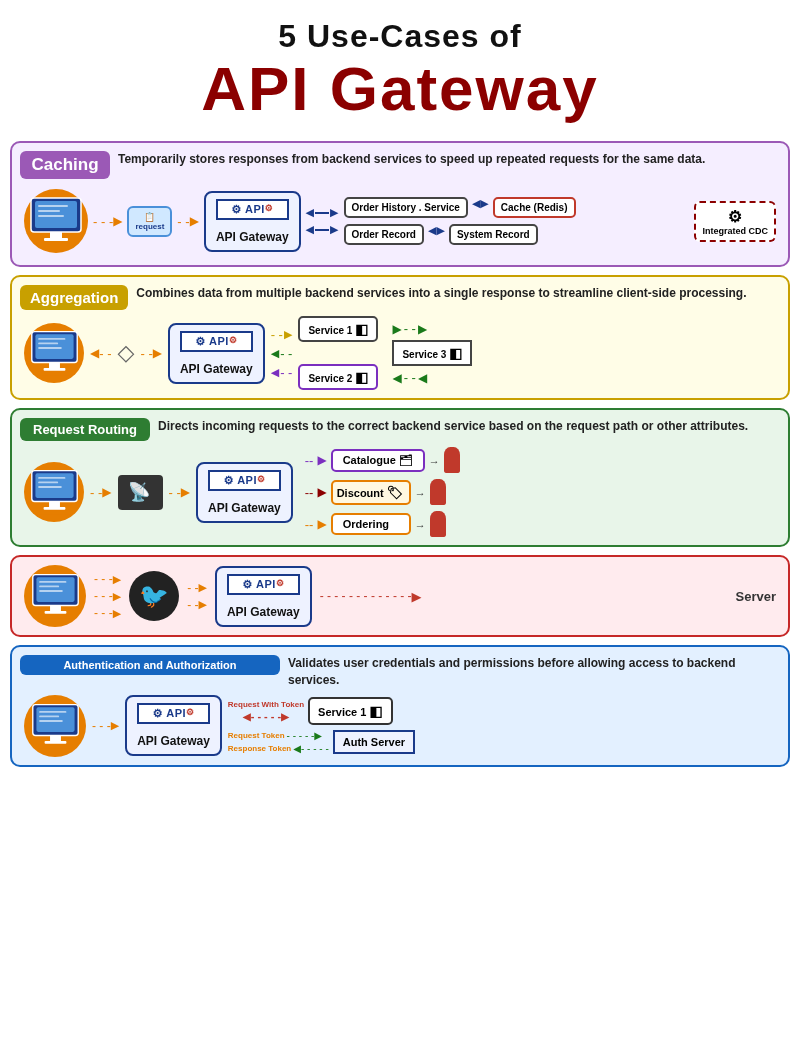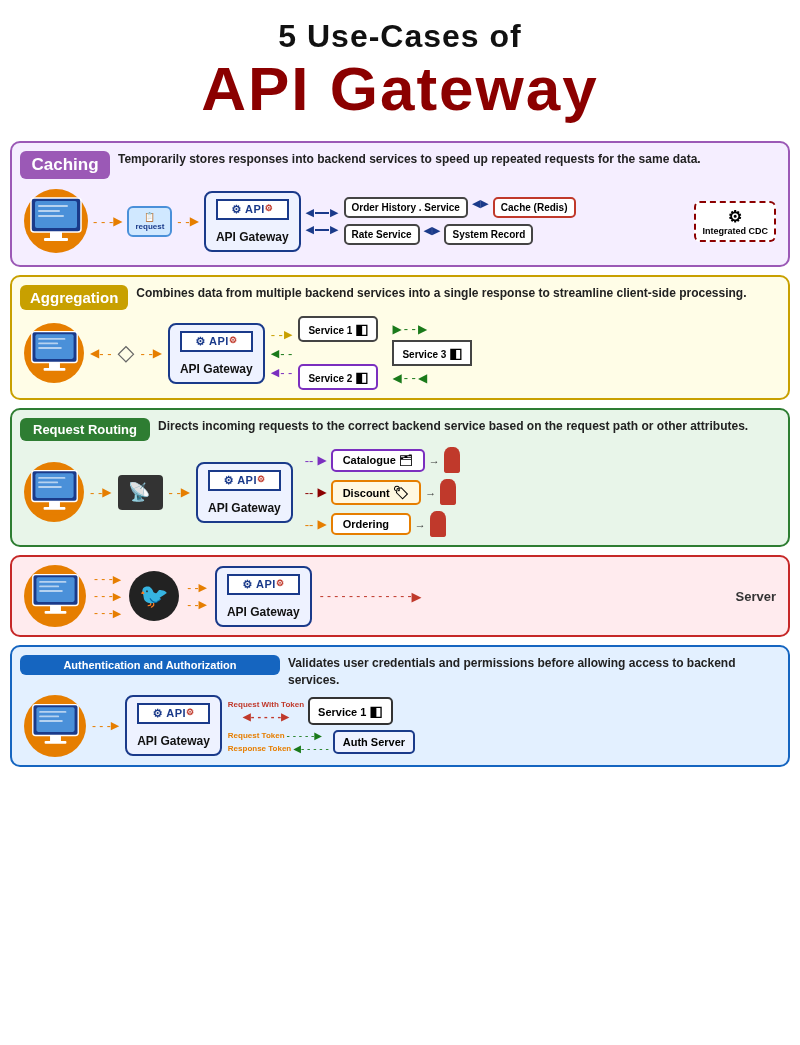--- a/index.html
+++ b/index.html
@@ -262,21 +262,21 @@
       font-size: 10px;
       font-weight: 700;
       background: #fff;
       text-align: center;
     }
 
     
     .discount-node {
       border: 2.5px solid #e67e00;
       border-radius: 5px;
-      padding: 3px 10px;
+      padding: 3px 4px;
       font-size: 11px;
       font-weight: 700;
       background: #FFF8E1;
       min-width: 80px;
       text-align: left;
     }
 
     .section-body { padding: 0 4px; }
 
     .api-gw-text {
@@ -318,41 +318,41 @@
       border-radius: 5px;
       padding: 4px 8px;
       font-size: 11px;
       font-weight: 700;
       background: #fff;
       text-align: center;
       min-width: 75px;
     }
     .auth-server-box {
       border: 2px solid #1a3a8a;
-      border-radius: 5px;
+      border-radius: 0;
       padding: 4px 8px;
       font-size: 11px;
       font-weight: 700;
       background: #EEF2FF;
       text-align: center;
       min-width: 65px;
     }
   </style>
 </head>
 <body>
 
 <div class="page-title">
   <div class="title-line1">5 Use-Cases of</div>
   <div class="title-line2">API Gateway</div>
 </div>
 
 <div class="section caching">
   <div class="section-header-row">
     <div class="section-tag">Caching</div>
-    <div class="section-desc">Temporarily stores responses into backend services to speed up repeated requests for the same data.</div>
+    <div class="section-desc">Temporarily stores responses from backend services to speed up repeated requests for the same data.</div>
   </div>
   <div class="section-body">
     <div class="caching-diagram">
 
       <div class="orange-circle-wrap">
         <svg class="monitor-svg" viewBox="0 0 60 55" xmlns="http://www.w3.org/2000/svg">
           <rect x="5" y="4" width="50" height="34" rx="3" fill="#1a3a8a" stroke="#fff" stroke-width="1.5"></rect>
           <rect x="9" y="7" width="42" height="27" rx="2" fill="#4a90d9"></rect>
           <rect x="24" y="38" width="12" height="6" fill="#fff"></rect>
           <rect x="18" y="44" width="24" height="3" rx="1" fill="#fff"></rect>
@@ -401,21 +401,21 @@
         </div>
       </div>
 
       <div class="caching-right-col">
         <div class="caching-row">
           <div class="cache-node">Order History . Service</div>
           <span style="font-size:11px;color:#1a3a8a;">◀▶</span>
           <div class="redis-box">Cache (Redis)</div>
         </div>
         <div class="caching-row">
-          <div class="cache-node">Rate Service</div>
+          <div class="cache-node">Order Record</div>
           <span style="font-size:11px;color:#1a3a8a;">◀▶</span>
           <div class="cache-node">System Record</div>
         </div>
       </div>
 
       <div class="integrated-box">
         <div style="font-size:16px;">⚙</div>
         <div>Integrated CDC</div>
       </div>
     </div>

